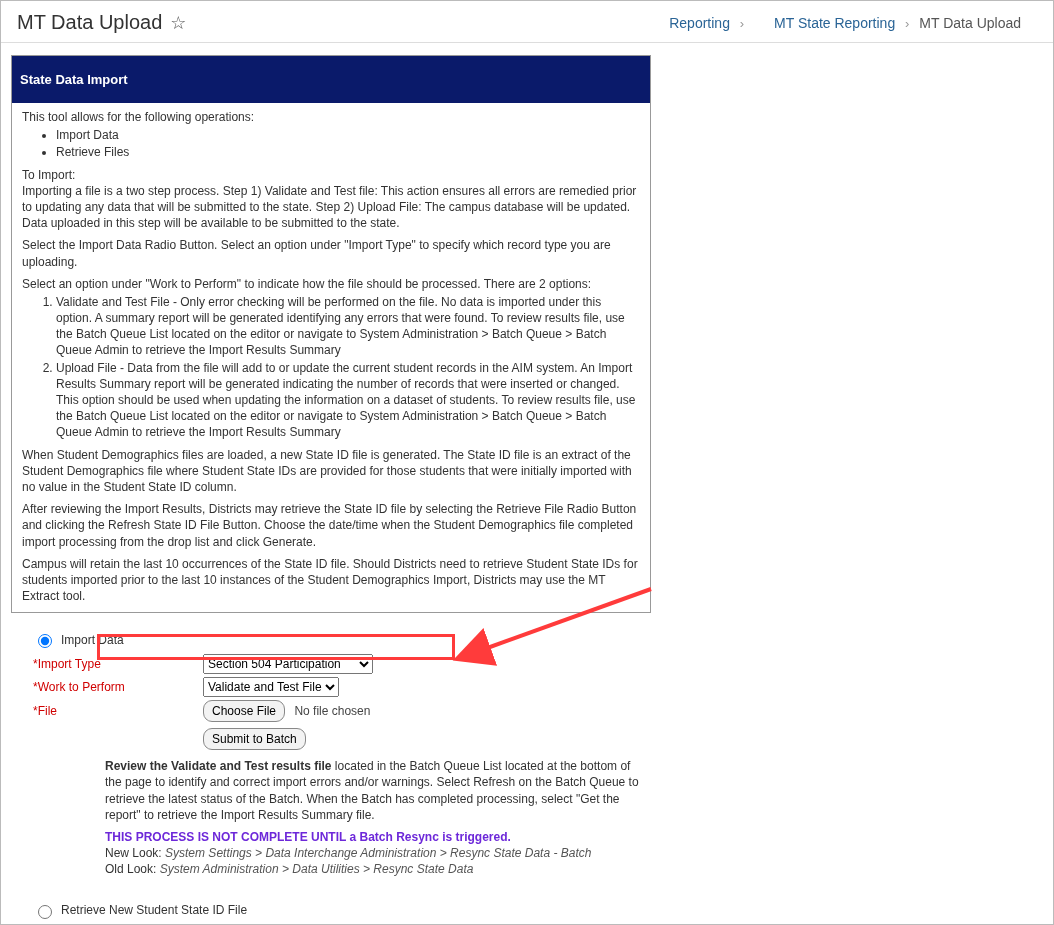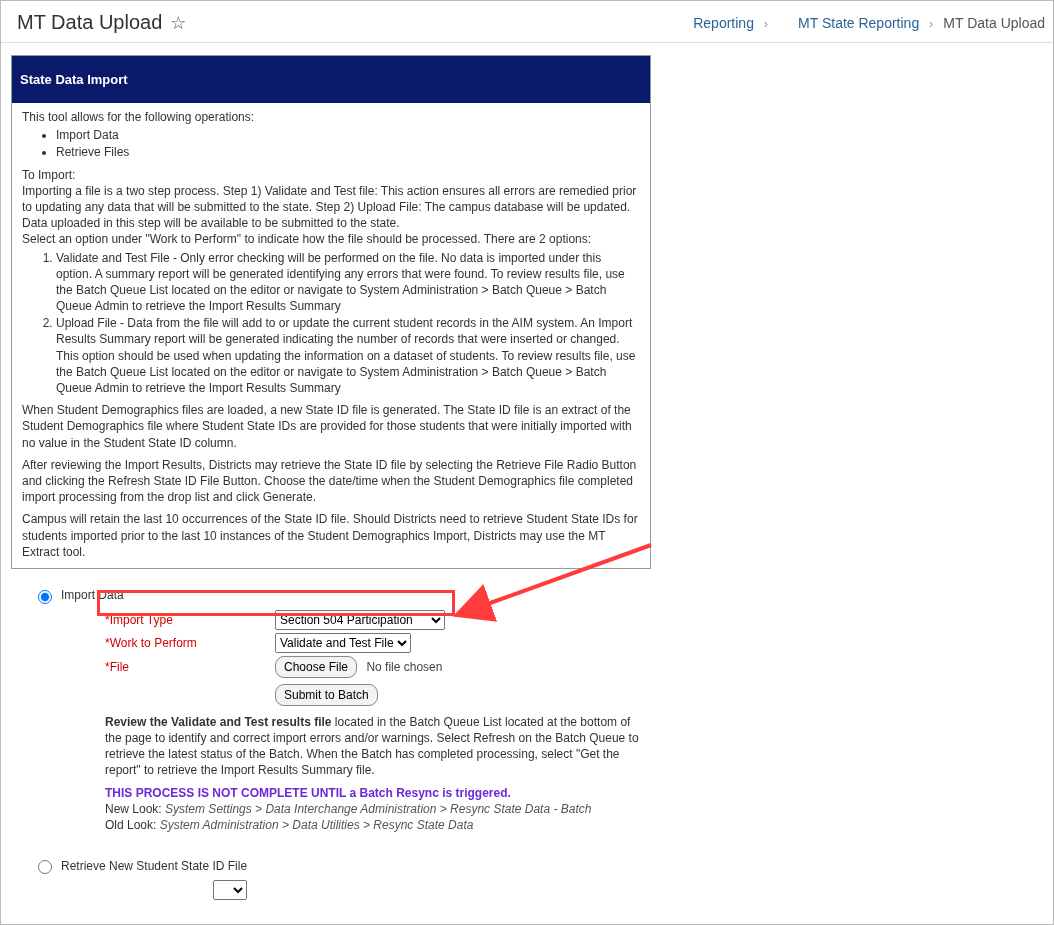--- a/index.html
+++ b/index.html
@@ -15,21 +15,21 @@
     height: 925px;
     position: relative;
     border: 1px solid #bbb;
     box-shadow: 3px 3px 6px rgba(0,0,0,0.25);
     background: #fff;
   }
   .header-bar {
     display: flex;
     align-items: center;
     justify-content: space-between;
-    padding: 10px 8px 8px 16px;
+    padding: 10px 32px 8px 16px;
     border-bottom: 1px solid #ddd;
   }
   .page-title {
     font-size: 20px;
     color: #333;
     font-weight: 400;
     display: flex;
     align-items: center;
     gap: 8px;
   }
@@ -93,21 +93,20 @@
   .radio-row {
     display: flex;
     align-items: center;
     gap: 6px;
     margin-bottom: 6px;
   }
   .radio-row input[type=radio] {
     width: 14px; height: 14px;
   }
   .fields {
-    margin-left: 72px;
   }
   .field-row {
     display: flex;
     align-items: center;
     margin: 3px 0;
   }
   .field-label {
     width: 170px;
     color: #d00000;
     font-size: 12px;
@@ -193,20 +192,21 @@
       <div class="panel-header">State Data Import</div>
       <div class="panel-body">
         <div>This tool allows for the following operations:</div>
         <ul>
           <li>Import Data</li>
           <li>Retrieve Files</li>
         </ul>
 
         <div>To Import:</div>
         <div>Importing a file is a two step process. Step 1) Validate and Test file: This action ensures all errors are remedied prior to updating any data that will be submitted to the state. Step 2) Upload File: The campus database will be updated. Data uploaded in this step will be available to be submitted to the state.</div>
+        <p>Select the Import Data Radio Button. Select an option under "Import Type" to specify which record type you are uploading.</p>
 
         <div>Select an option under "Work to Perform" to indicate how the file should be processed. There are 2 options:</div>
         <ol>
           <li>Validate and Test File - Only error checking will be performed on the file. No data is imported under this option. A summary report will be generated identifying any errors that were found. To review results file, use the Batch Queue List located on the editor or navigate to System Administration &gt; Batch Queue &gt; Batch Queue Admin to retrieve the Import Results Summary</li>
           <li>Upload File - Data from the file will add to or update the current student records in the AIM system. An Import Results Summary report will be generated indicating the number of records that were inserted or changed. This option should be used when updating the information on a dataset of students. To review results file, use the Batch Queue List located on the editor or navigate to System Administration &gt; Batch Queue &gt; Batch Queue Admin to retrieve the Import Results Summary</li>
         </ol>
 
         <div>When Student Demographics files are loaded, a new State ID file is generated. The State ID file is an extract of the Student Demographics file where Student State IDs are provided for those students that were initially imported with no value in the Student State ID column.</div>
         <p>After reviewing the Import Results, Districts may retrieve the State ID file by selecting the Retrieve File Radio Button and clicking the Refresh State ID File Button. Choose the date/time when the Student Demographics file completed import processing from the drop list and click Generate.</p>
         <div>Campus will retain the last 10 occurrences of the State ID file. Should Districts need to retrieve Student State IDs for students imported prior to the last 10 instances of the Student Demographics Import, Districts may use the MT Extract tool.</div>

